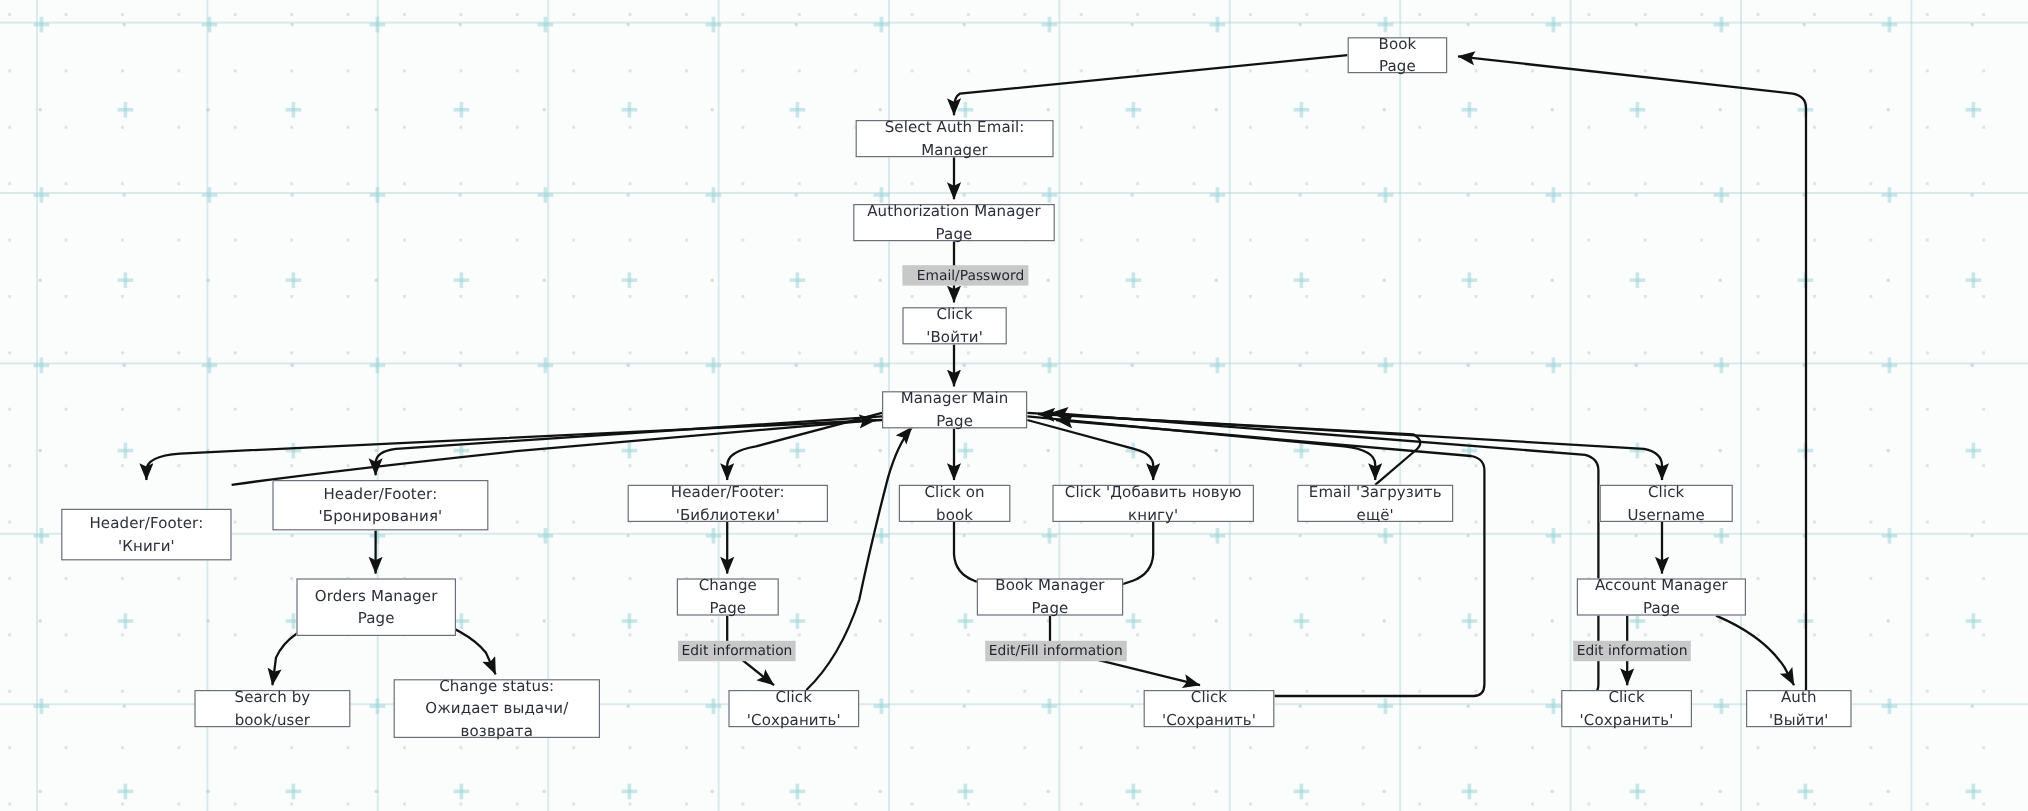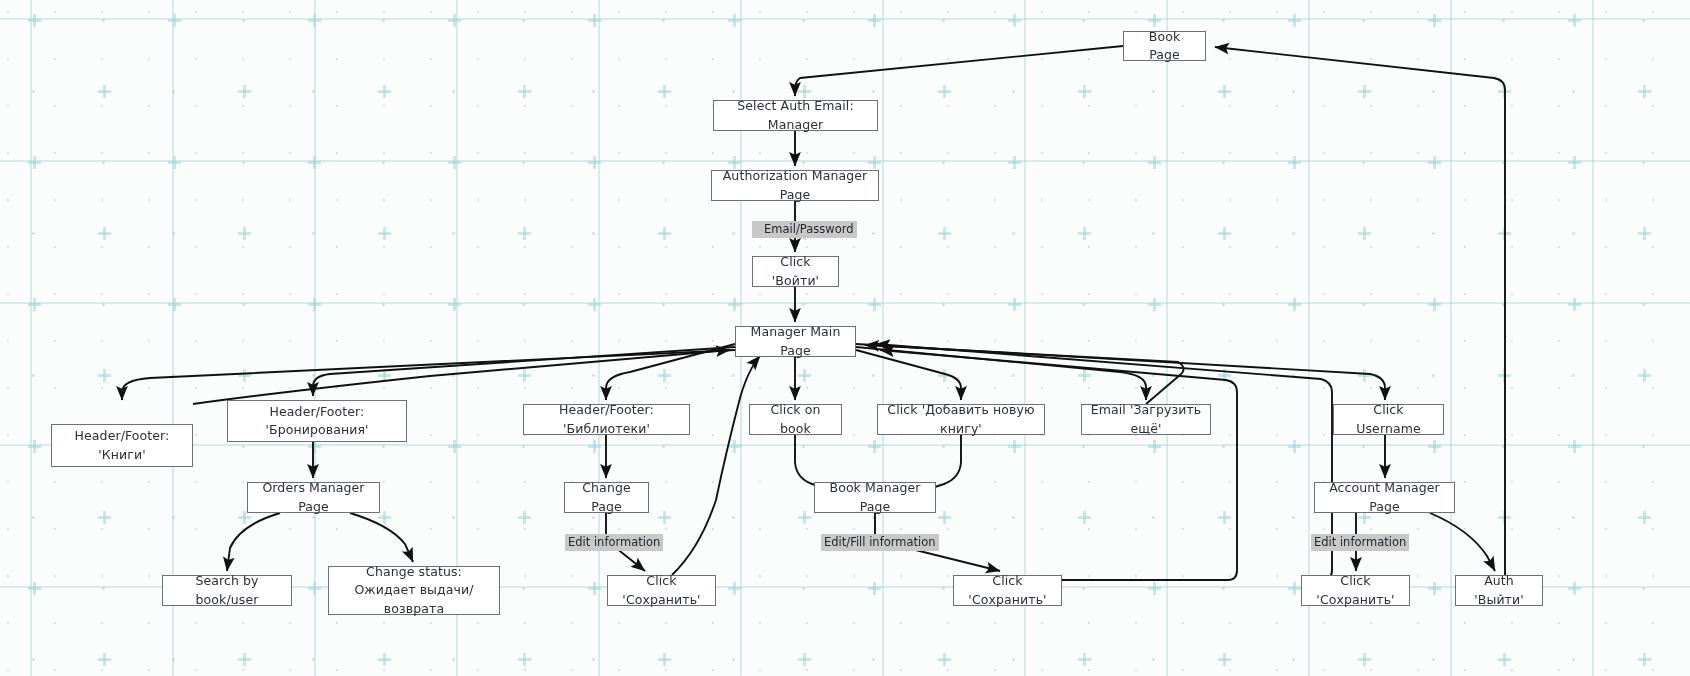--- a/index.html
+++ b/index.html
@@ -389,21 +389,21 @@
       <div class="node" style="left: 711px; top: 170px; width: 168px; height: 31px;">Authorization Manager Page</div>
       <div class="node" style="left: 752px; top: 256px; width: 87px; height: 31px;">Click 'Войти'</div>
       <div class="node" style="left: 735px; top: 326px; width: 121px; height: 31px;">Manager Main Page</div>
       <div class="node" style="left: 51px; top: 424px; width: 142px; height: 43px;">Header/Footer: 'Книги'</div>
       <div class="node" style="left: 227px; top: 400px; width: 180px; height: 42px;">Header/Footer: 'Бронирования'</div>
       <div class="node" style="left: 523px; top: 404px; width: 167px; height: 31px;">Header/Footer: 'Библиотеки'</div>
       <div class="node" style="left: 749px; top: 404px; width: 93px; height: 31px;">Click on book</div>
       <div class="node" style="left: 877px; top: 404px; width: 168px; height: 31px;">Click 'Добавить новую книгу'</div>
       <div class="node" style="left: 1081px; top: 404px; width: 130px; height: 31px;">Email 'Загрузить ещё'</div>
       <div class="node" style="left: 1333px; top: 404px; width: 111px; height: 31px;">Click Username</div>
-      <div class="node" style="left: 247px; top: 482px; width: 133px; height: 31px;">Orders Manager Page</div>
+      <div class="node" style="left: 247px; top: 482px; width: 133px; height: 48px;">Orders Manager Page</div>
       <div class="node" style="left: 564px; top: 482px; width: 85px; height: 31px;">Change Page</div>
       <div class="node" style="left: 814px; top: 482px; width: 122px; height: 31px;">Book Manager Page</div>
       <div class="node" style="left: 1314px; top: 482px; width: 141px; height: 31px;">Account Manager Page</div>
       <div class="node" style="left: 162px; top: 575px; width: 130px; height: 31px;">Search by book/user</div>
       <div class="node" style="left: 328px; top: 566px; width: 172px; height: 49px;">Change status: Ожидает выдачи/возврата</div>
       <div class="node" style="left: 607px; top: 575px; width: 109px; height: 31px;">Click 'Сохранить'</div>
       <div class="node" style="left: 953px; top: 575px; width: 109px; height: 31px;">Click 'Сохранить'</div>
       <div class="node" style="left: 1301px; top: 575px; width: 109px; height: 31px;">Click 'Сохранить'</div>
       <div class="node" style="left: 1455px; top: 575px; width: 88px; height: 31px;">Auth 'Выйти'</div>
     </div>

